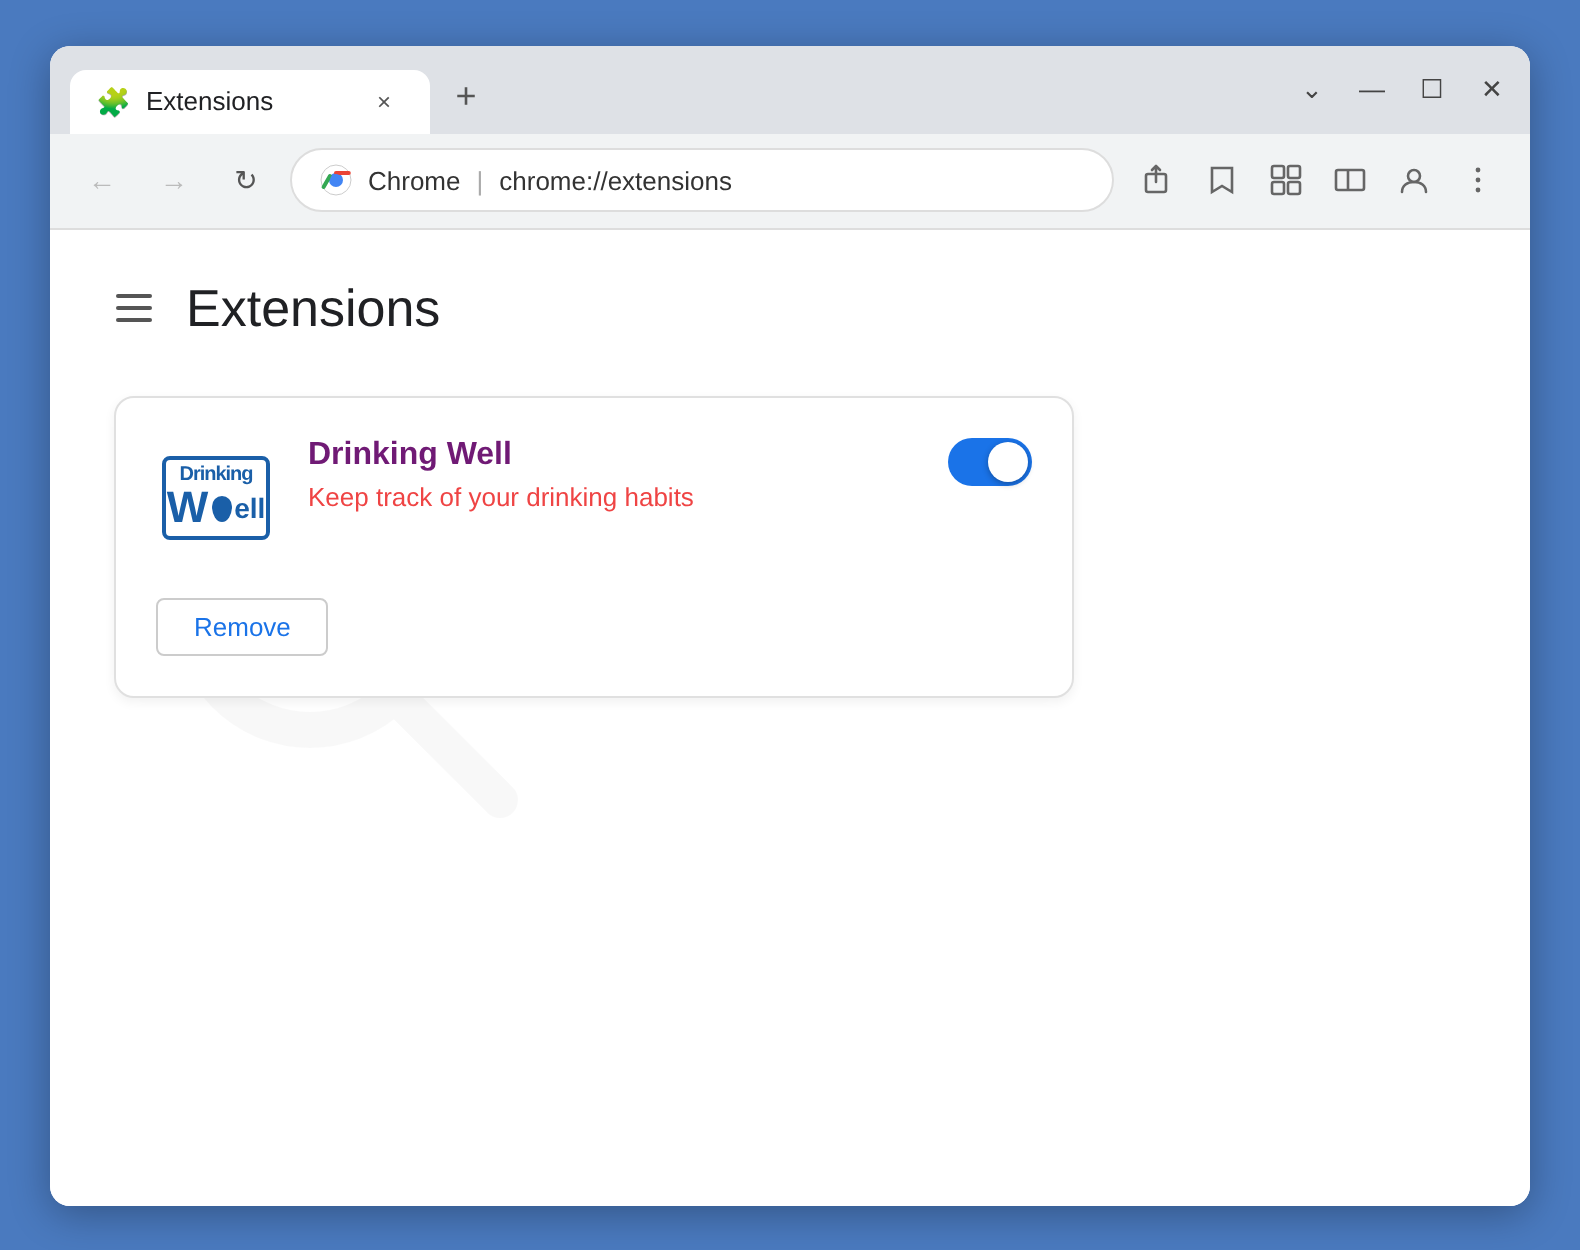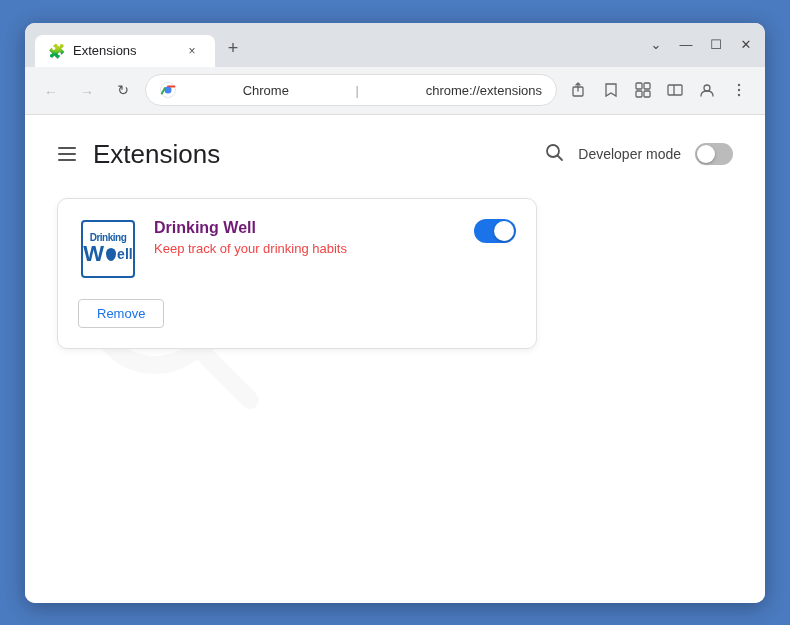--- a/index.html
+++ b/index.html
@@ -133,21 +133,20 @@
     .url-bar {
       flex: 1;
       background: #fff;
       border: 1px solid #ddd;
       border-radius: 20px;
       height: 32px;
       display: flex;
       align-items: center;
       padding: 0 14px;
       gap: 8px;
-      justify-content: space-between;
     }
     .chrome-logo {
       width: 16px;
       height: 16px;
     }
     .url-text {
       font-size: 13px;
       color: #333;
     }
     .toolbar-icons {
@@ -279,21 +278,21 @@
     .ext-logo {
       width: 60px;
       height: 60px;
       display: flex;
       align-items: center;
       justify-content: center;
       flex-shrink: 0;
     }
     .ext-logo-inner {
       width: 54px;
-      height: 58px;
+      height: 42px;
       border-radius: 4px;
       display: flex;
       flex-direction: column;
       align-items: center;
       justify-content: center;
       font-size: 11px;
       font-weight: 900;
       line-height: 1.1;
       color: #1a5fa8;
       border: 2px solid #1a5fa8;
@@ -478,32 +477,20 @@
     <div class="page-header">
       <div class="page-header-left">
         <div class="hamburger">
           <svg width="20" height="20" viewBox="0 0 20 20" fill="none">
               <line x1="2" y1="4" x2="18" y2="4" stroke="#555" stroke-width="2" stroke-linecap="round"></line>
               <line x1="2" y1="10" x2="18" y2="10" stroke="#555" stroke-width="2" stroke-linecap="round"></line>
               <line x1="2" y1="16" x2="18" y2="16" stroke="#555" stroke-width="2" stroke-linecap="round"></line>
             </svg>
         </div>
         <h1 class="page-title">Extensions</h1>
-      </div>
-      <div class="page-header-right">
-        <div class="search-icon-btn">
-          <svg width="20" height="20" viewBox="0 0 20 20" fill="none">
-              <circle cx="9" cy="9" r="6" stroke="#555" stroke-width="1.8"></circle>
-              <line x1="13.5" y1="13.5" x2="18" y2="18" stroke="#555" stroke-width="1.8" stroke-linecap="round"></line>
-            </svg>
-        </div>
-        <span class="dev-mode-label">Developer mode</span>
-        <div class="toggle off">
-          <div class="toggle-knob"></div>
-        </div>
       </div>
     </div>
 
     <div class="extension-card">
       <div class="ext-top">
         <div class="ext-logo">
           <div class="ext-logo-inner">
             <div class="ext-logo-top">Drinking</div>
             <div class="ext-logo-mid">
               <span class="ext-logo-w">W</span>

